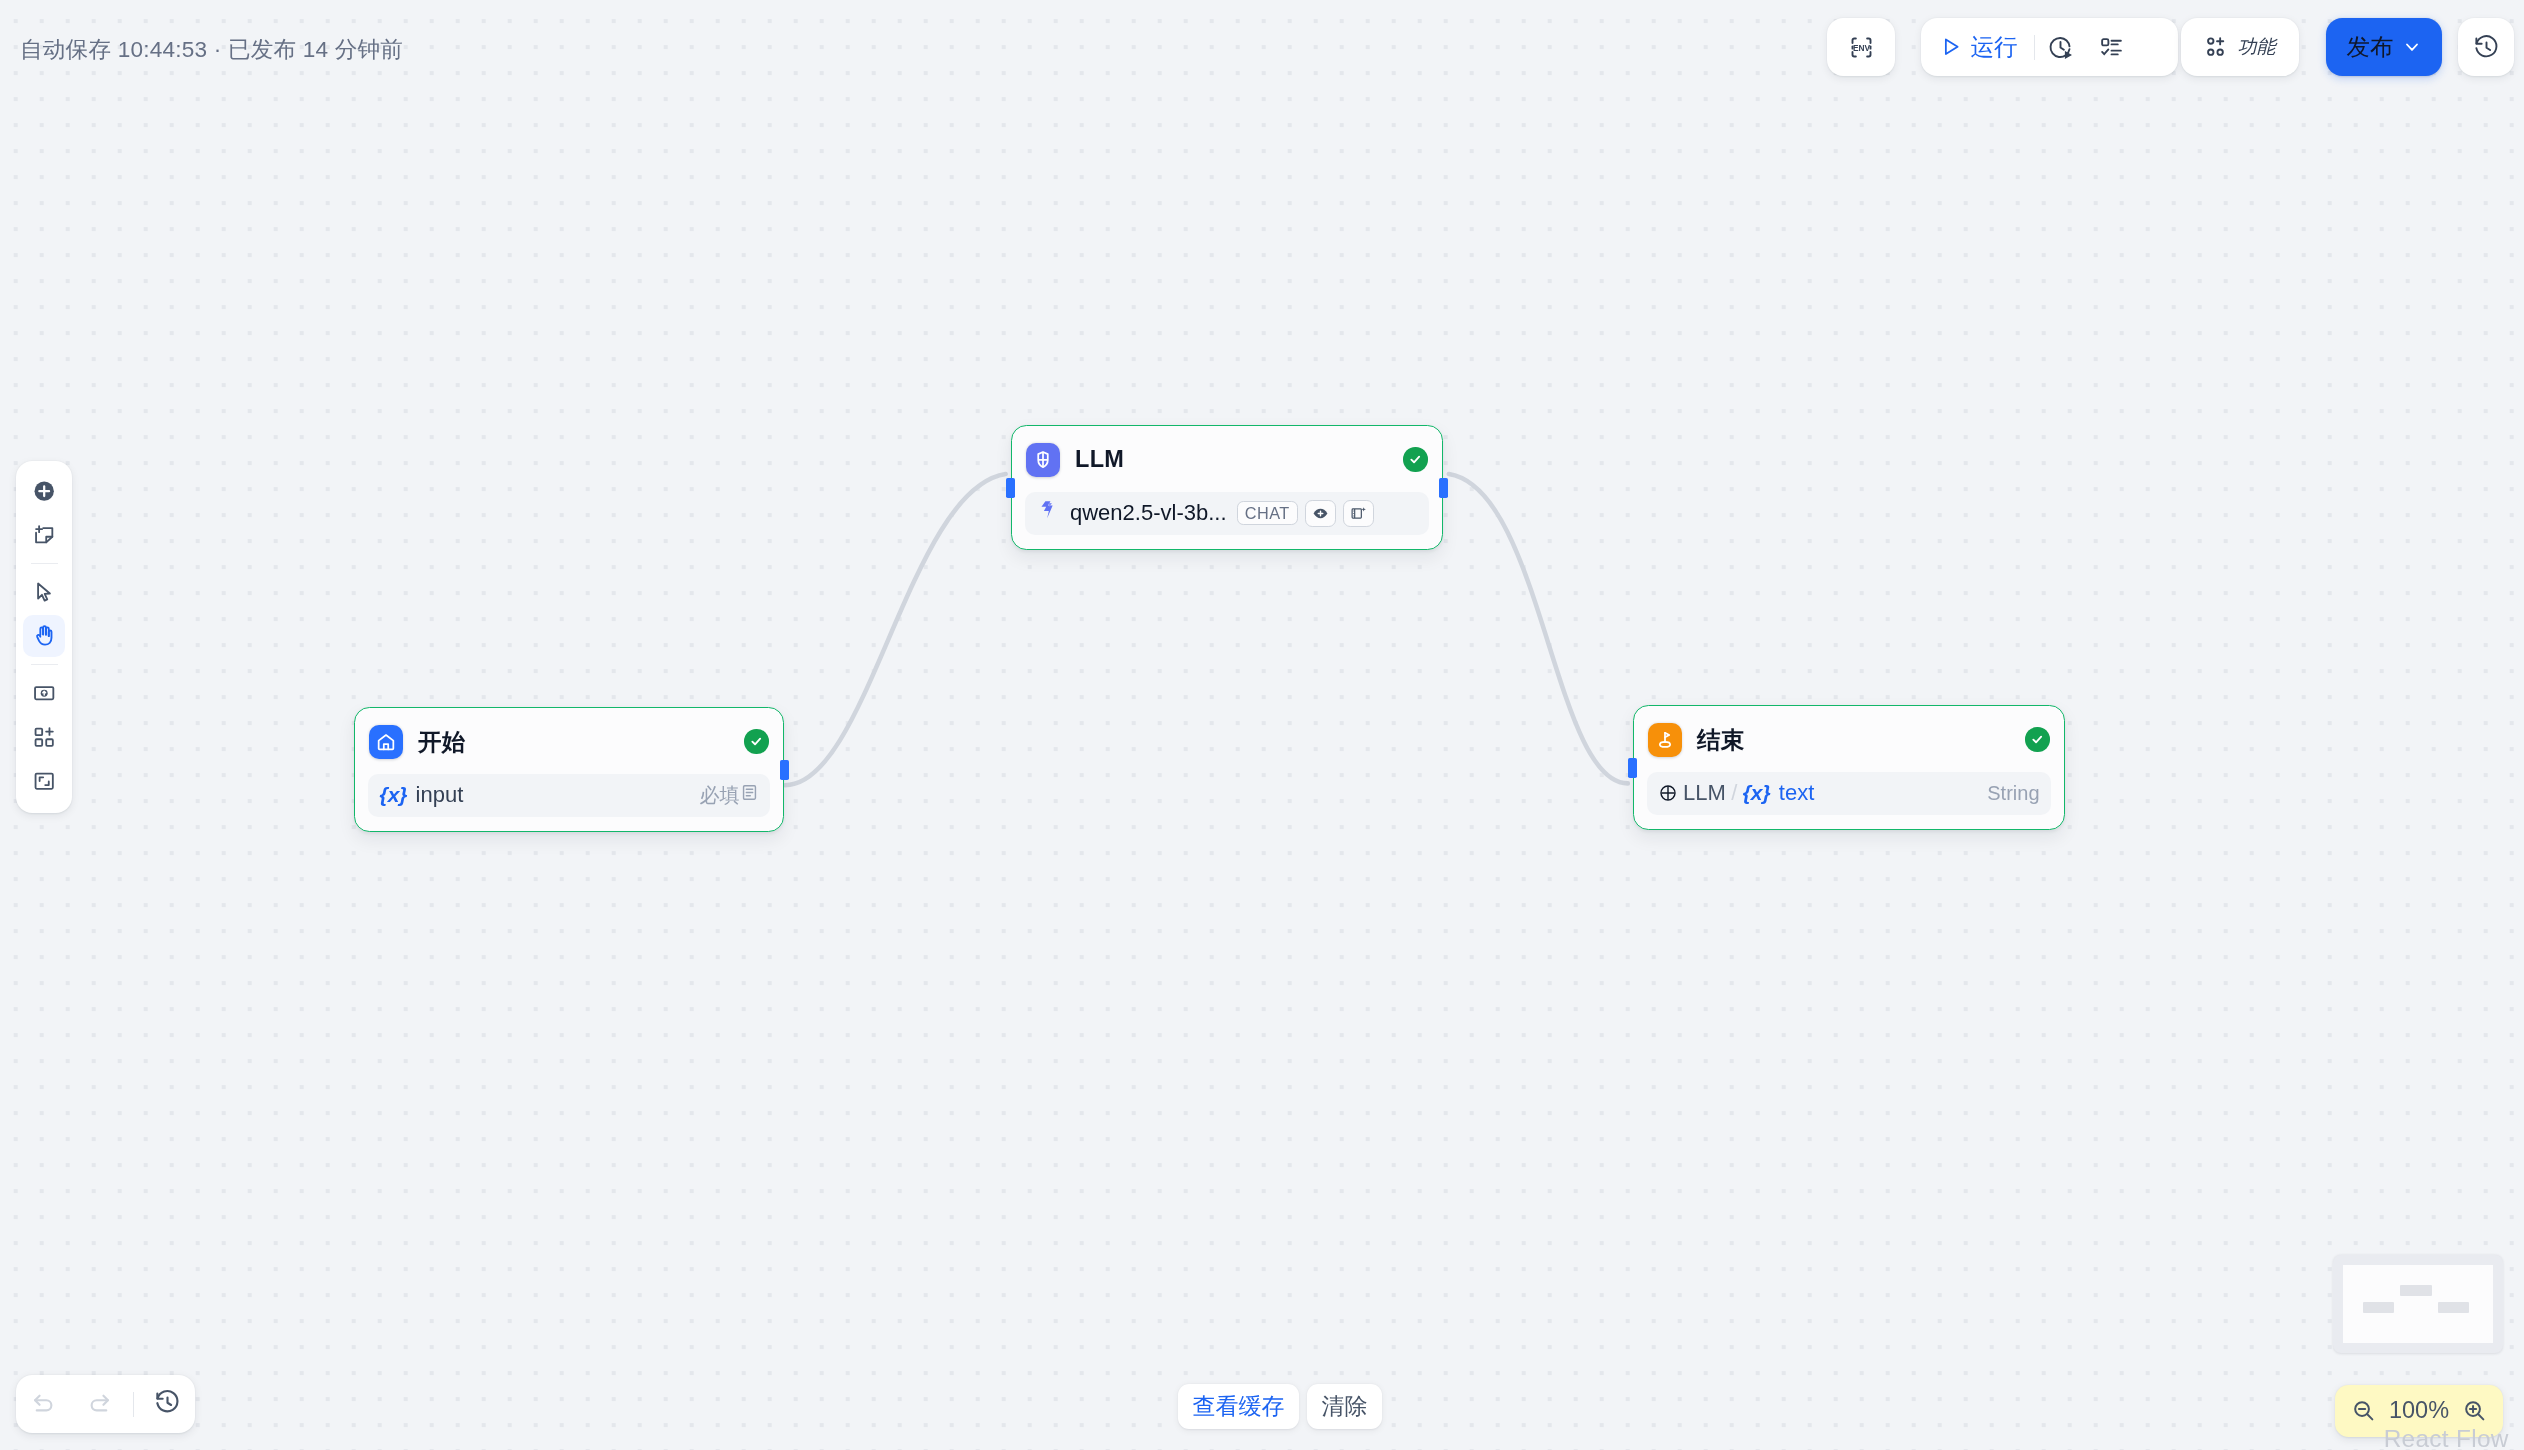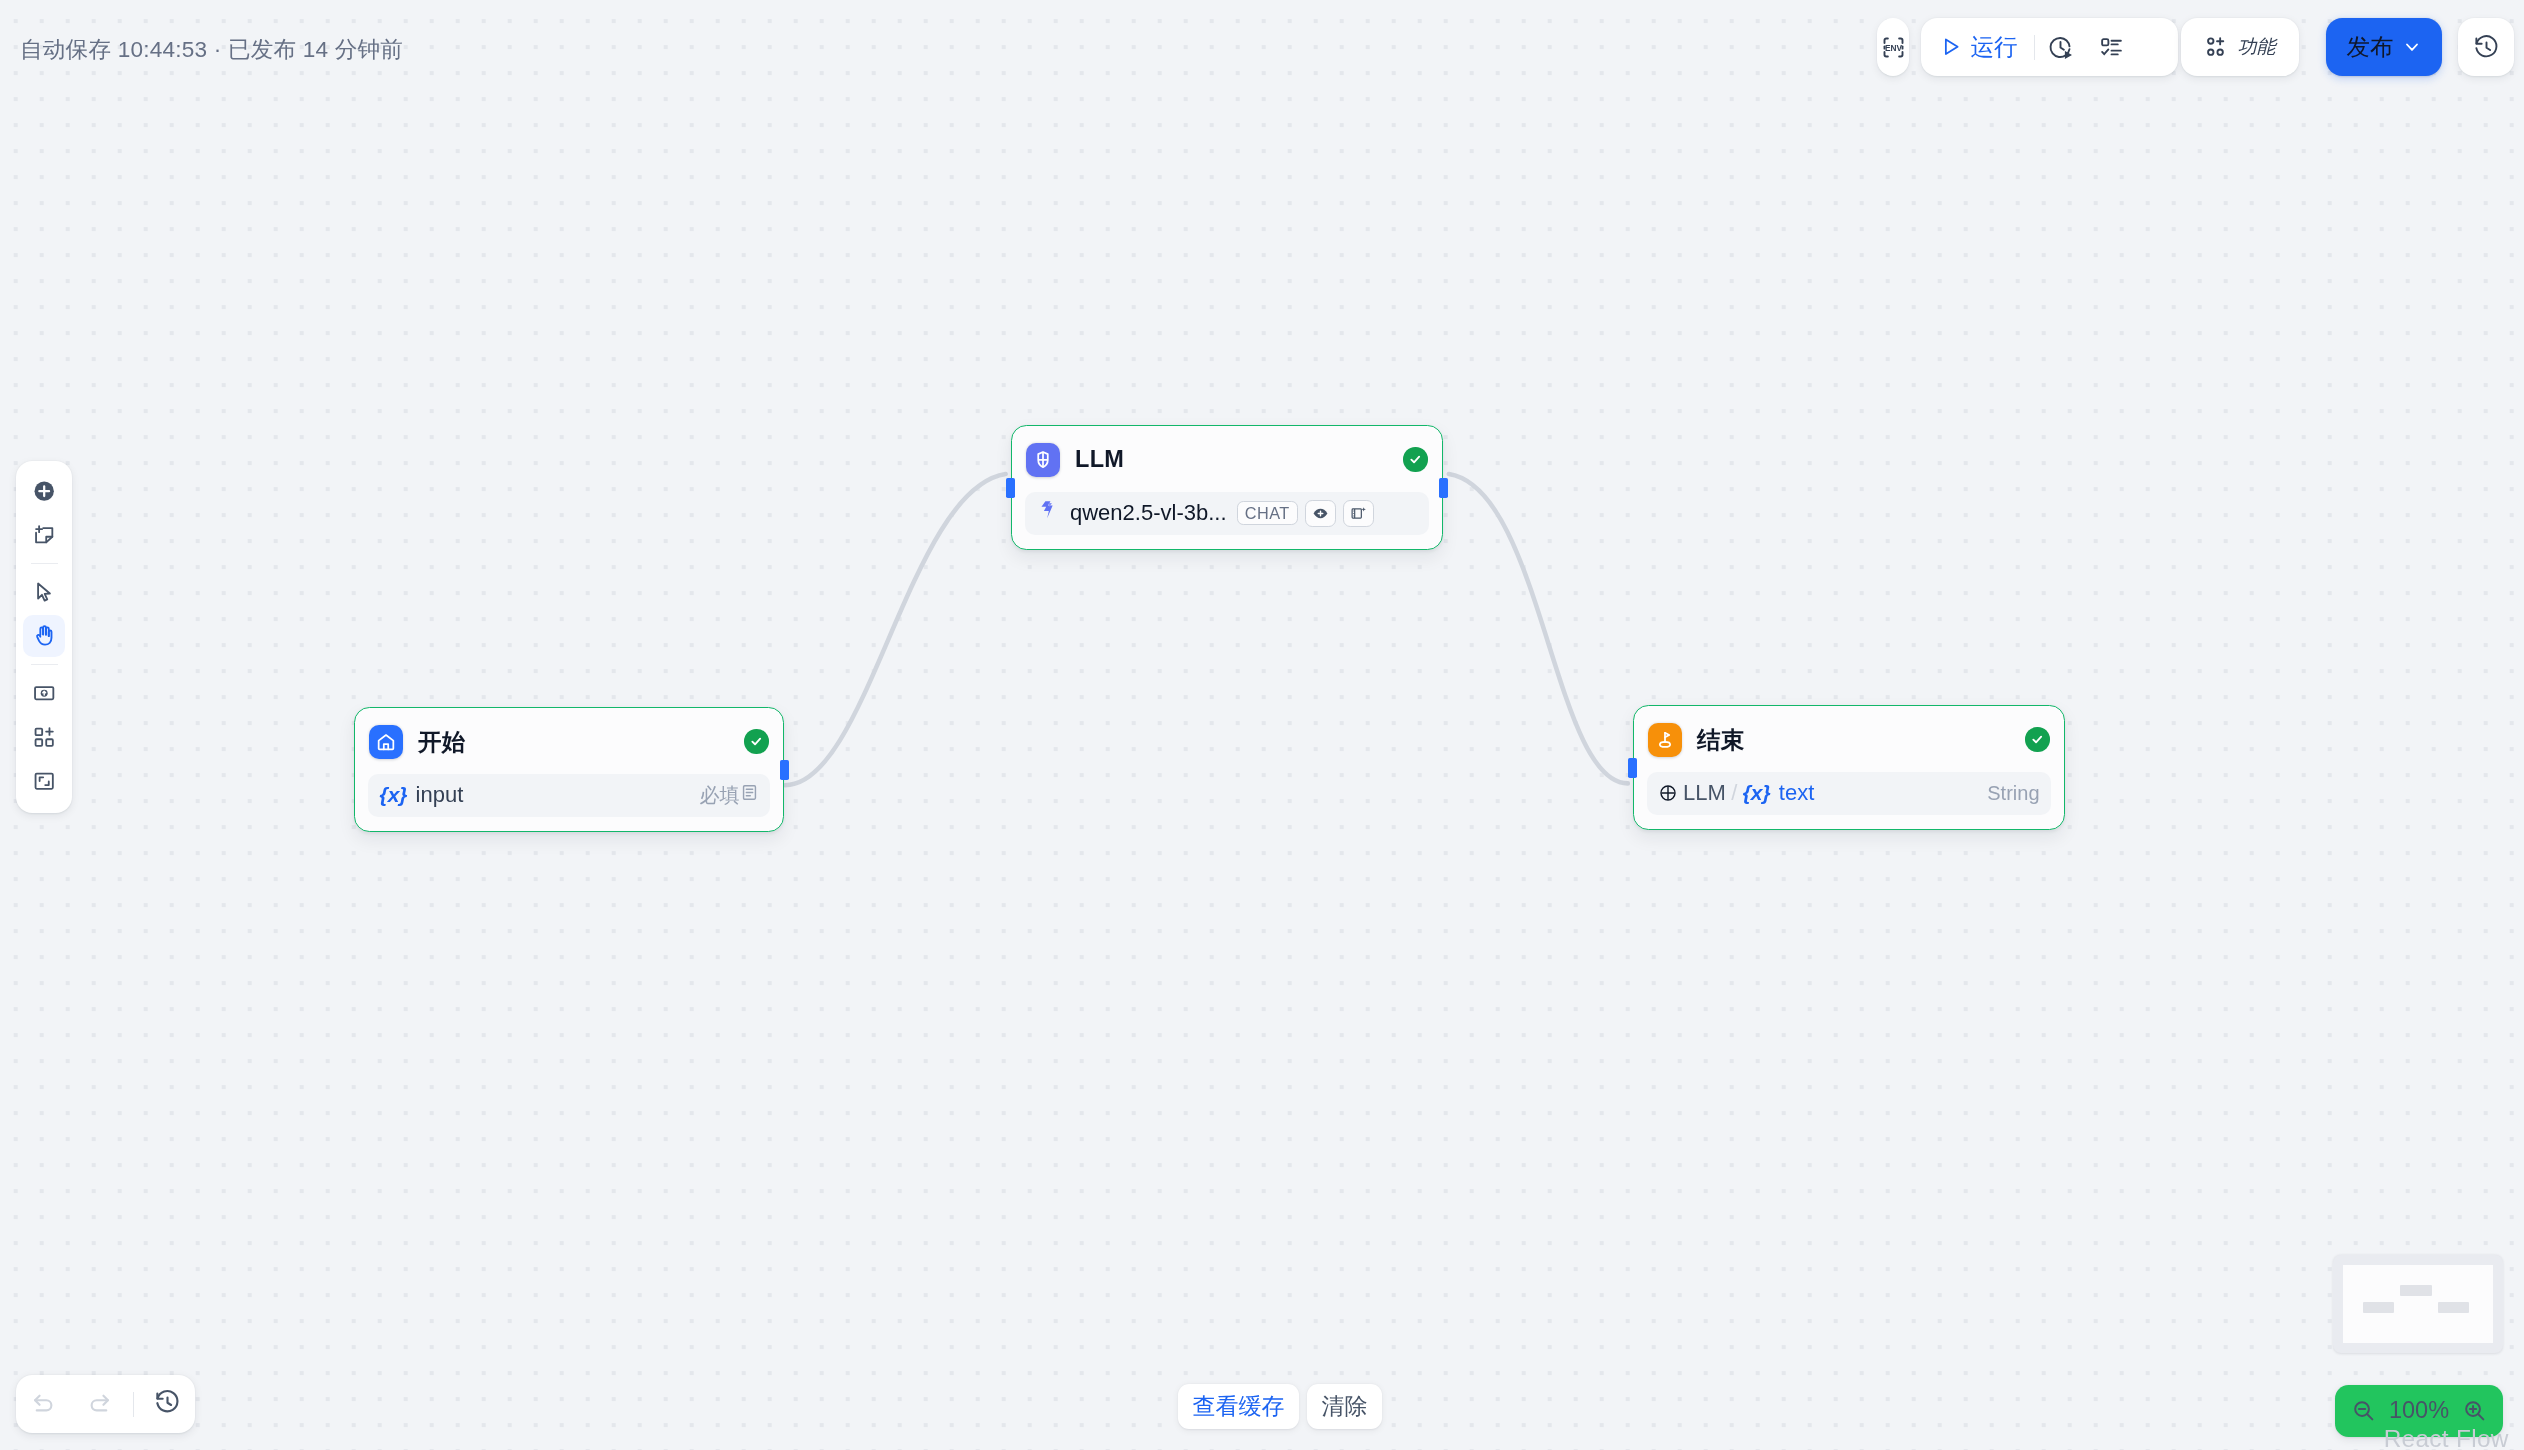--- a/index.html
+++ b/index.html
@@ -36,21 +36,21 @@
     height: 58px;
     pointer-events: auto;
   }
   .tb-btn {
     display: flex; align-items: center; justify-content: center;
     gap: 8.1px; height: 58px; cursor: pointer;
     color: #344054;
   }
   .tb-sep { width: 0.9px; height: 25px; background: #E4E7EC; }
 
-  #g-env { left: 1877px; width: 32px; justify-content: center; }
+  #g-env { left: 1827px; width: 68px; justify-content: center; }
   #g-run { left: 1921px; width: 257px; }
   #g-feat{ left: 2181px; width: 118px; }
   #g-pub { left: 2326px; width: 116px; background: #1C64F2;
            box-shadow: 0 0.9px 1.8px rgba(16,24,40,.12), 0 2.7px 9px rgba(28,100,242,.22); }
   #g-hist{ left: 2458px; width: 56px; justify-content: center; }
 
   #g-pub .tb-btn { color: #0f172a; width: 100%; }
   .pub-label { font-size: 23.5px; font-weight: 500; }
   .run-label { font-size: 23.5px; color: #1C64F2; font-weight: 400; }
   .feat-label{ font-size: 19px; color: #344054; font-style: italic; }
@@ -161,21 +161,21 @@
     width: 170px; height: 98px;
     background: #E9EBF0; border-radius: 8.1px; padding: 10px;
     box-shadow: 0 0.9px 2.7px rgba(16,24,40,.10);
   }
   #minimap-inner { width: 100%; height: 100%; background: #FCFCFD; position: relative; }
   .mm-node { position: absolute; background: #E0E2E7; border-radius: 0.9px; }
 
   #zoomctl {
     position: absolute; right: 22px; bottom: 14.5px;
     height: 52px; width: 168px;
-    background: #22c55e; border-radius: 13.6px;
+    background: #fef9c3; border-radius: 13.6px;
     box-shadow: 0 0.9px 1.8px rgba(16,24,40,.07), 0 2.7px 9px rgba(16,24,40,.08);
     display: flex; align-items: center; justify-content: space-between;
     padding: 0 16.3px; color: #475467;
   }
   #zoom-level { font-size: 23.5px; color: #475467; }
   .zbtn { cursor: pointer; display: flex; }
 
   #watermark {
     position: absolute; right: 16.3px; bottom: -1.8px;
     font-size: 24.4px; color: #C8CCD4; font-weight: 500;

